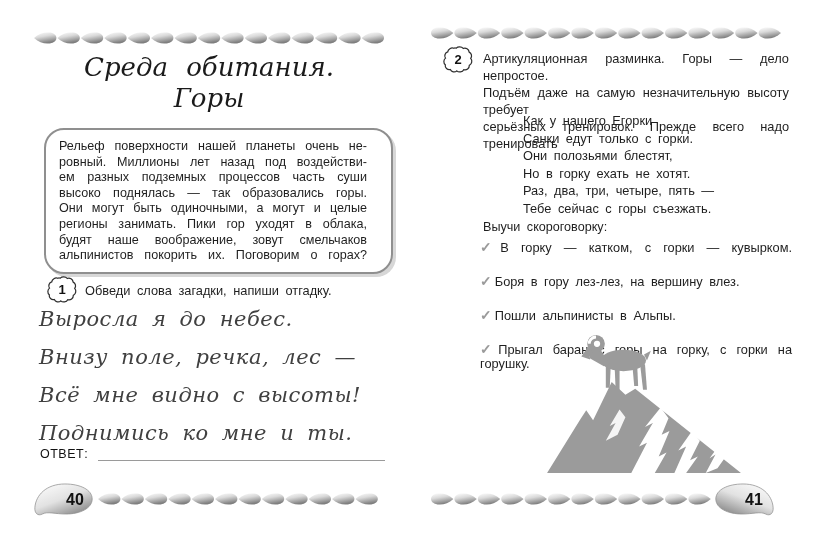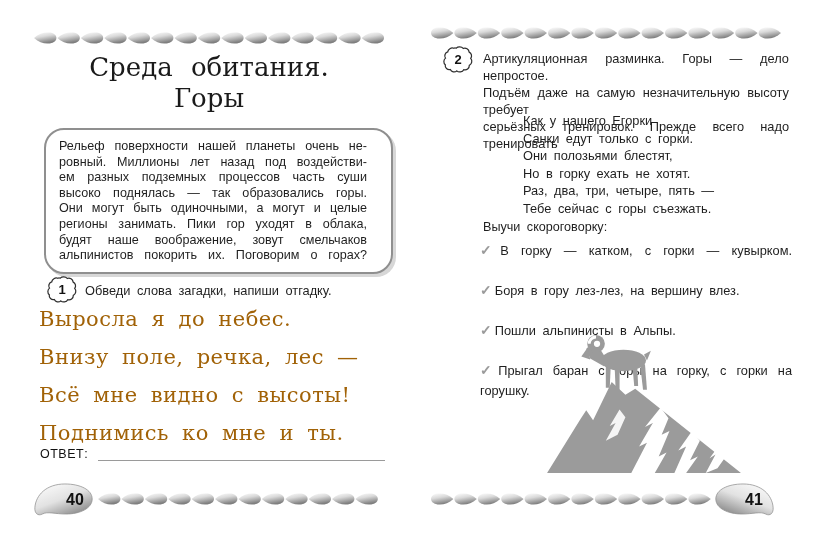--- a/index.html
+++ b/index.html
@@ -8,21 +8,21 @@
     font-family:"Liberation Sans", sans-serif;color:#222;overflow:hidden;
   }
   .page{position:absolute;top:0;height:540px;}
   #left-page{left:33px;width:352px;}
   #right-page{left:427px;width:363px;}
 
   .ornament-row{position:absolute;display:flex;align-items:center;gap:0;}
   .ornament-row svg{display:block;}
 
   .title{
-    text-align:center;font-family:"DejaVu Serif", serif;
+    text-align:center;font-family:"DejaVu Serif", serif;font-style:italic;
     font-size:26px;line-height:31px;color:#1a1a1a;word-spacing:10px;
   }
   #left-title{position:absolute;top:52px;left:0;width:352px;}
 
   .intro-box{
     position:absolute;top:128px;left:11px;width:308px;
     border:2px solid #8f8f8f;border-radius:20px;
     box-shadow:3px 3px 0 #d7d7d7, inset 0 0 0 1px #fff;
     padding:9px 24px 8px 13px;background:#fff;
   }
@@ -34,35 +34,35 @@
     position:absolute;top:0;left:0;width:30px;height:27px;
     display:flex;align-items:center;justify-content:center;
     font-weight:bold;font-size:13px;color:#111;
   }
 
   .task-text{font-size:12.8px;line-height:17px;color:#1f1f1f;word-spacing:3px;}
   .just{text-align:justify;text-align-last:justify;}
 
   .riddle{position:absolute;left:6px;top:300px;width:345px;}
   .riddle-line{
-    font-family:"DejaVu Serif", serif;
-    font-size:21px;line-height:38px;color:#a16207;letter-spacing:0.5px;word-spacing:6px;
+    font-family:"DejaVu Serif", serif;font-style:italic;
+    font-size:21px;line-height:38px;color:#404040;letter-spacing:0.5px;word-spacing:6px;
   }
 
   .answer-row{position:absolute;top:446px;left:7px;width:345px;display:flex;align-items:flex-end;}
   .answer-label{font-weight:normal;font-size:12.5px;letter-spacing:0.5px;color:#111;}
   .answer-line{flex:1;margin-left:10px;border-bottom:1px solid #9a9a9a;height:14px;}
 
   .poem{position:absolute;left:96px;top:112px;width:240px;}
   .poem-line{font-size:12.8px;line-height:17.5px;color:#1f1f1f;word-spacing:3px;}
 
   .twister-label{position:absolute;left:56px;top:220px;font-size:12.6px;color:#1f1f1f;word-spacing:3px;}
 
   .twister-list{position:absolute;left:53px;top:240px;width:312px;}
-  .twister-item{position:relative;font-size:12.8px;line-height:20px;color:#1f1f1f;
+  .twister-item{position:relative;font-size:12.8px;line-height:14px;color:#1f1f1f;
     word-spacing:3px;margin-bottom:19px;text-align:justify;}
   .twister-item.stretch{text-align-last:justify;}
   .check{color:#9b9b9b;font-weight:bold;font-size:14px;padding-right:3px;}
 
   .illustration{position:absolute;left:108px;top:333px;width:220px;height:142px;}
 
   .pagenum{
     position:absolute;font-weight:bold;font-size:16px;color:#111;
   }
 </style>

